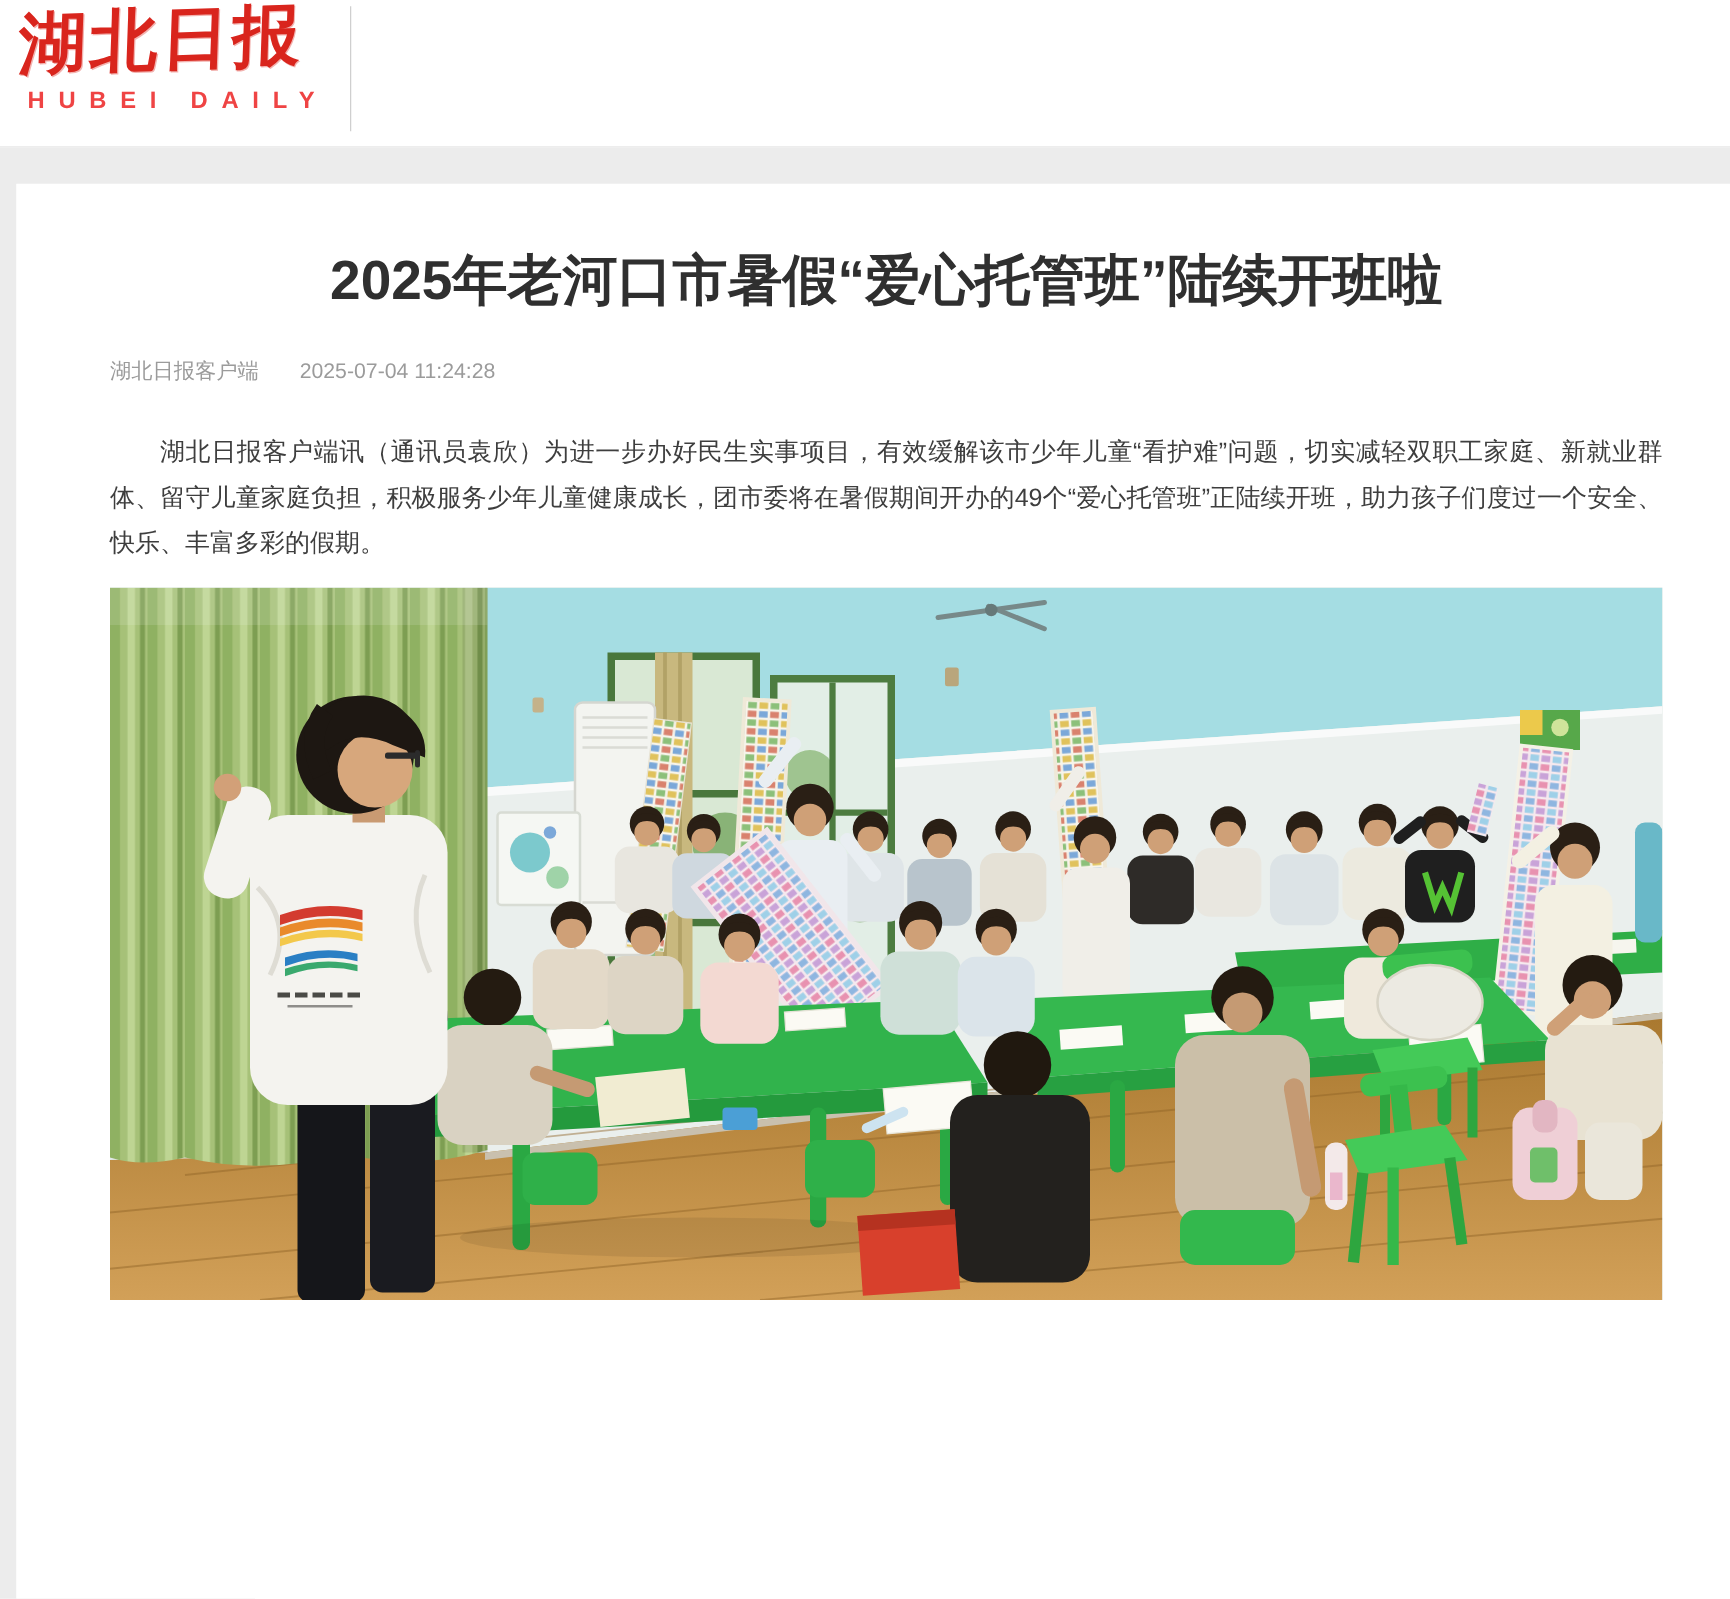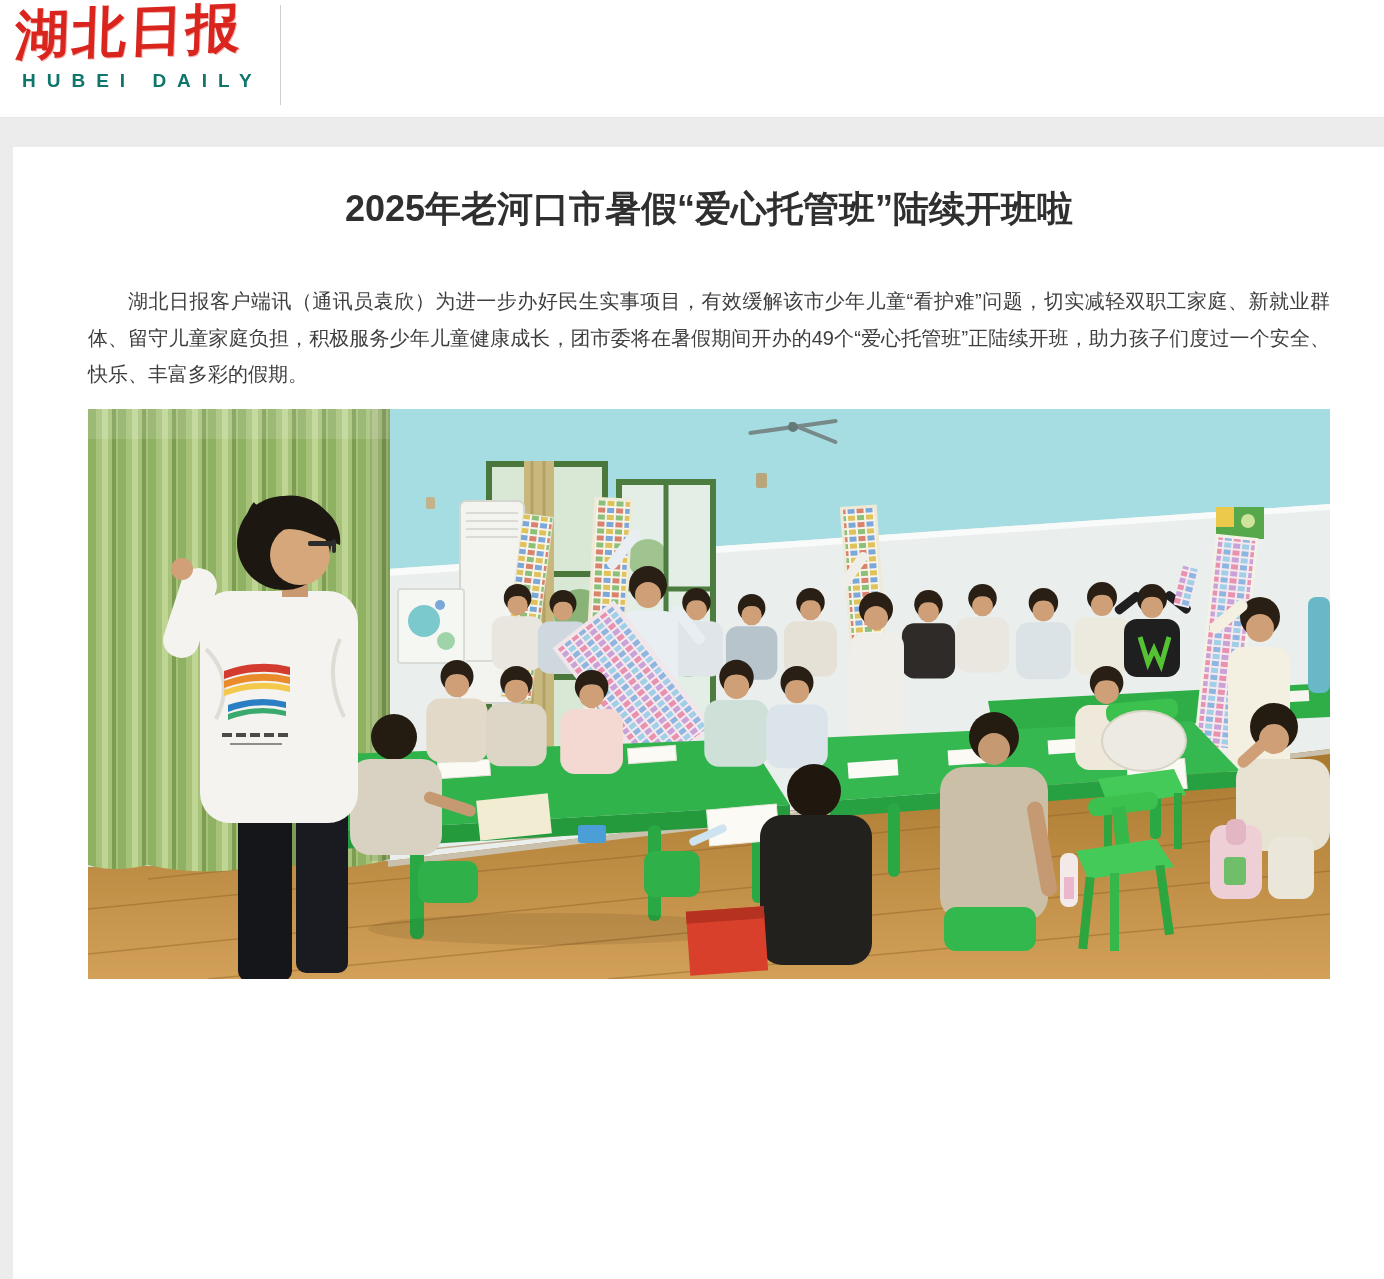--- a/index.html
+++ b/index.html
@@ -28,59 +28,59 @@
     transform:rotate(-2deg) skewX(-4deg);
     transform-origin:left bottom;
     text-shadow:1px 1px 0 rgba(217,37,29,.35);
   }
   .logo-en {
     margin-top:4px;
     padding-left:8px;
     font-size:19px;
     font-weight:bold;
     letter-spacing:11px;
-    color:#0f766e;
+    color:#ef4444;
   }
   .header-divider {
     position:absolute;
     left:280px; top:5px;
     width:1px; height:100px;
     background:#cfcfcf;
   }
   
   .page-bg { padding:29px 0 0 13px; }
   .card {
     background:#ffffff;
     min-height:1132px;
     padding:40px 54px 60px 75px;
   }
   .content { width:1242px; }
   .article-title {
-    margin:0;
-    font-size:36px;
+    margin:16px;
+    font-size:44px;
     line-height:44px;
     font-weight:bold;
     color:#2f2f2f;
     text-align:center;
   }
   .article-meta {
     margin-top:38px;
     font-size:17px;
     color:#9b9b9b;
   }
   .article-meta .meta-time { margin-left:28px; }
   .article-body p {
     margin:0 0 16px 0;
     font-size:20px;
     line-height:36.5px;
     color:#3e3e3e;
     text-indent:2em;
     text-align:justify;
   }
-  .article-body p:first-child { margin-top:52px; }
+  .article-body p:first-child { margin-top:36px; }
   .photo-figure {
     margin:14px 0 26px 0;
     width:1242px;
     height:570px;
     overflow:hidden;
     background:#dfe9e6;
   }
   .photo-figure svg { display:block; }
 </style>
 </head>
@@ -92,20 +92,24 @@
     <div class="logo-en">HUBEI  DAILY</div>
   </div>
   <div class="header-divider"></div>
 </header>
 
 <div class="page-bg">
   <main class="card">
     <div class="content">
       <h1 class="article-title">2025年老河口市暑假“爱心托管班”陆续开班啦</h1>
 
+      <div class="article-meta">
+        <span class="meta-source">湖北日报客户端</span>
+        <span class="meta-time">2025-07-04 11:24:28</span>
+      </div>
 
       <div class="article-body">
         <p>湖北日报客户端讯（通讯员袁欣）为进一步办好民生实事项目，有效缓解该市少年儿童“看护难”问题，切实减轻双职工家庭、新就业群体、留守儿童家庭负担，积极服务少年儿童健康成长，团市委将在暑假期间开办的49个“爱心托管班”正陆续开班，助力孩子们度过一个安全、快乐、丰富多彩的假期。</p>
 
         <figure class="photo-figure" role="img" aria-label="教室内景：身穿白色T恤的青年志愿者站在绿色窗帘前授课，多名少年儿童坐在绿色课桌旁，几名孩子高举长条彩色卡片，墙面上部为浅蓝色，地面为木地板，教室内摆放绿色塑料椅。">
           <svg width="1242" height="570" viewBox="0 0 1242 570" xmlns="http://www.w3.org/2000/svg">
             <defs>
               <linearGradient id="floorG" x1="0" y1="0" x2="0" y2="1">
                 <stop offset="0" stop-color="#a9782f"></stop>
                 <stop offset="1" stop-color="#d2a058"></stop>

